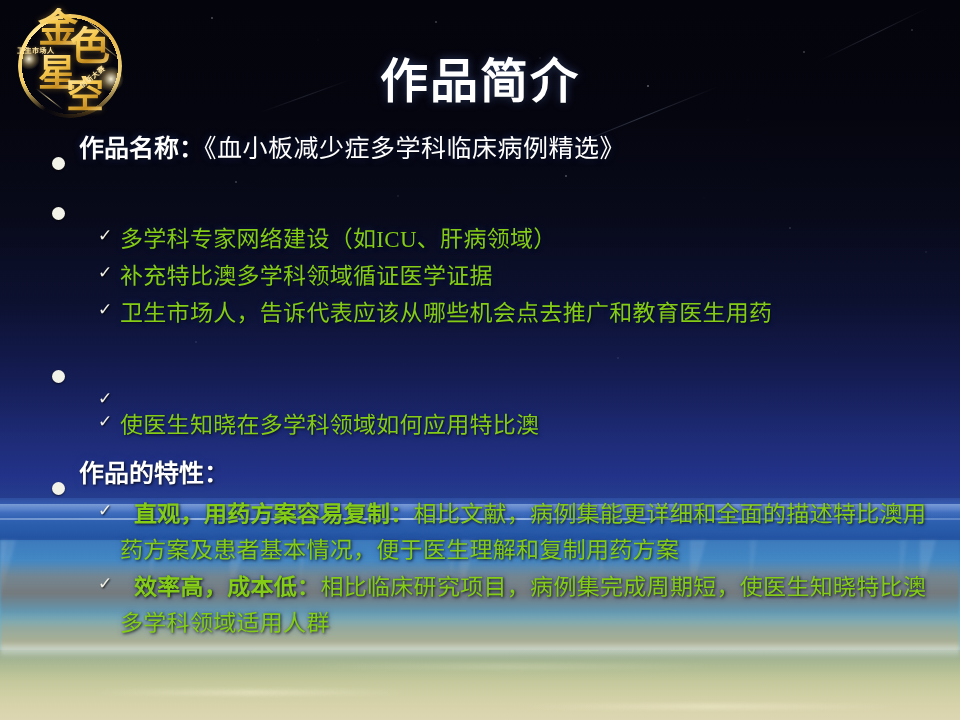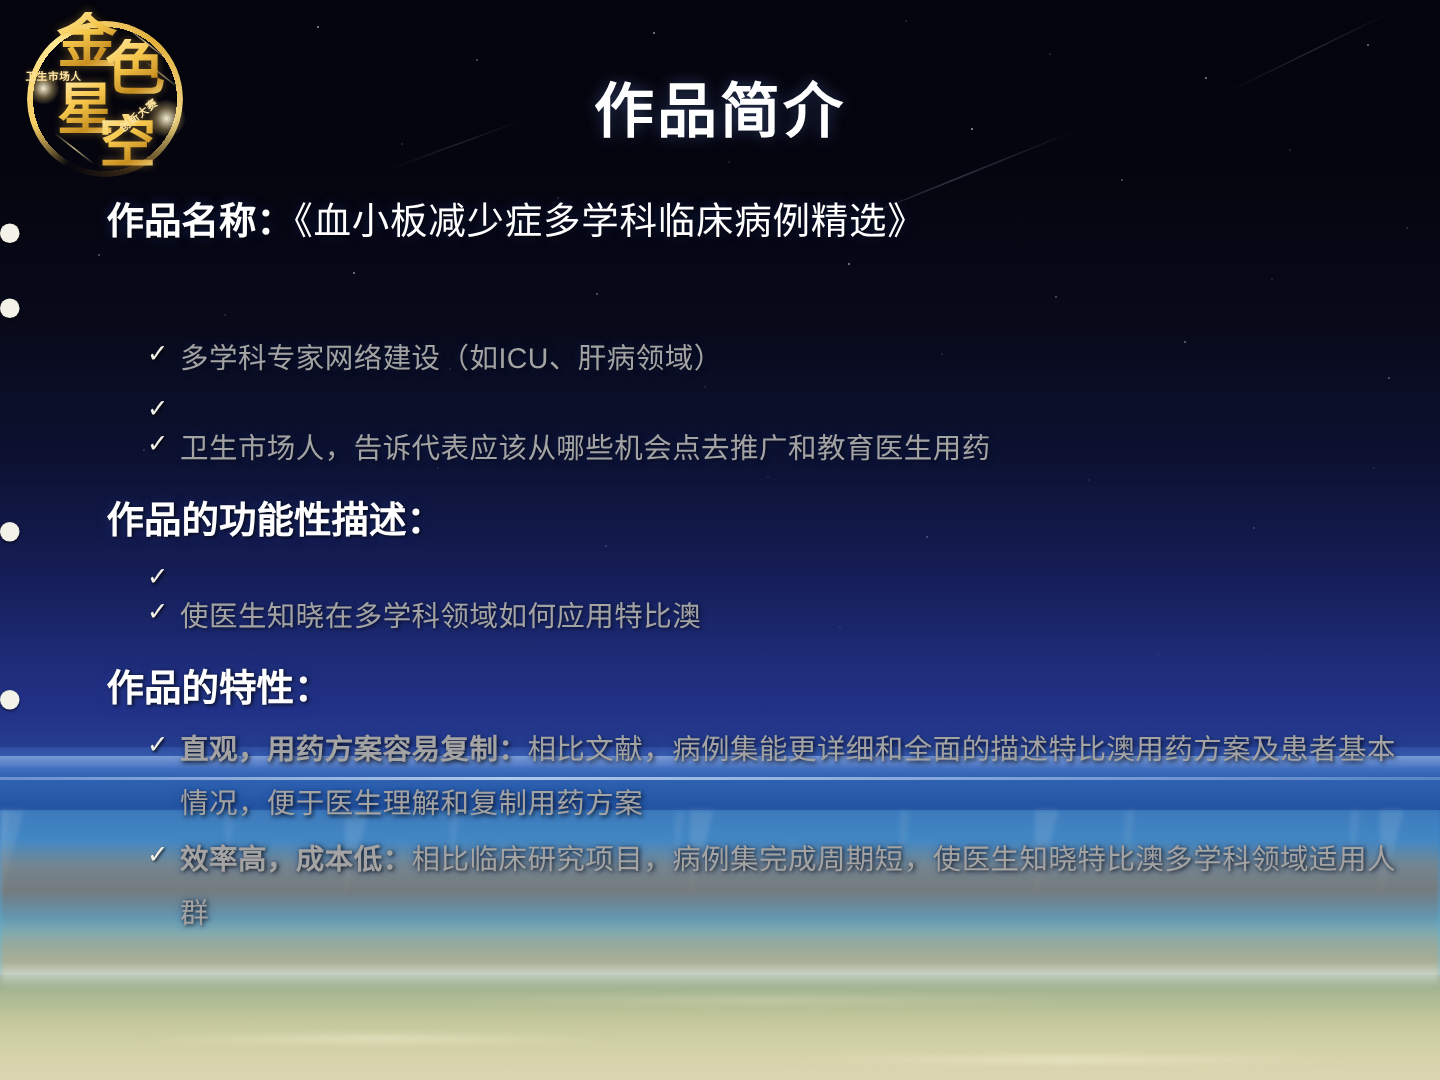--- a/index.html
+++ b/index.html
@@ -257,38 +257,38 @@
   }
   .ls1 { left: 70px; top: 12px; width: 40px; transform: rotate(38deg); }
   .ls2 { left: 24px; top: 84px; width: 34px; transform: rotate(38deg); }
   .ls3 { left: 84px; top: 36px; width: 32px; transform: rotate(38deg); opacity:.7; }
 
   
   .title {
     position: absolute;
     left: 0; top: 42px; width: 960px;
     text-align: center;
-    font-size: 40px;
+    font-size: 48px;
     font-weight: 700;
     color: #ffffff;
     letter-spacing: 2px;
     text-shadow: 0 0 10px rgba(120,160,255,.35), 0 2px 3px rgba(0,0,0,.7);
   }
 
   
   .content {
     position: absolute;
     left: 0; top: 126px; width: 960px;
   }
   .lvl1 {
     display: flex;
-    align-items: center;
+    align-items: flex-end;
+    padding-left: 52px;
     margin-bottom: 2px;
     min-height: 44px;
-    gap: 44px;
   }
   .lvl1 .dot {
     flex: 0 0 auto;
     width: 13px; height: 13px;
     border-radius: 50%;
     background: #f3f2e8;
     margin: 15px 14px 0 0;
     box-shadow: 0 1px 2px rgba(0,0,0,.6);
   }
   .lvl1 .txt {
@@ -313,29 +313,30 @@
   .lvl2 .check {
     flex: 0 0 auto;
     width: 22px;
     margin-top: 5px;
     font-size: 17px;
     color: #f2f1e6;
     text-shadow: 1px 1px 2px rgba(0,0,0,.8);
     line-height: 1;
   }
   .lvl2 .txt {
-    font-size: 19px;
+    font-size: 23px;
     font-weight: 400;
-    color: #a3a3a3;
+    color: #84cc16;
     line-height: 36px;
     letter-spacing: .3px;
     text-shadow: 1px 1px 3px rgba(0,0,0,.8), 0 0 6px rgba(30,60,150,.45);
     max-width: 818px;
-  }
-  .lvl2 .txt .lead { font-weight: 700; }
+    font-family: Liberation Serif, serif;
+  }
+  .lvl2 .txt .lead { font-weight: 700; margin-left: 14px; }
 
   
   .gap-a { height: 4px; }
   .gap-b { height: 6px; }
 </style>
 </head>
 <body>
 
 <div id="slide">
 
@@ -389,31 +390,31 @@
 
     <div class="lvl1">
       <span class="dot"></span>
     </div>
     <div class="lvl2">
       <span class="check">✓</span>
       <span class="txt">多学科专家网络建设（如ICU、肝病领域）</span>
     </div>
     <div class="lvl2">
       <span class="check">✓</span>
+      <span class="txt">补充特比澳多学科领域循证医学证据</span>
     </div>
     <div class="lvl2">
       <span class="check">✓</span>
       <span class="txt">卫生市场人，告诉代表应该从哪些机会点去推广和教育医生用药</span>
     </div>
 
     <div class="gap-b"></div>
 
     <div class="lvl1">
       <span class="dot"></span>
-      <span class="txt">作品的功能性描述：</span>
     </div>
     <div class="lvl2">
       <span class="check">✓</span>
     </div>
     <div class="lvl2">
       <span class="check">✓</span>
       <span class="txt">使医生知晓在多学科领域如何应用特比澳</span>
     </div>
 
     <div class="gap-b"></div>

